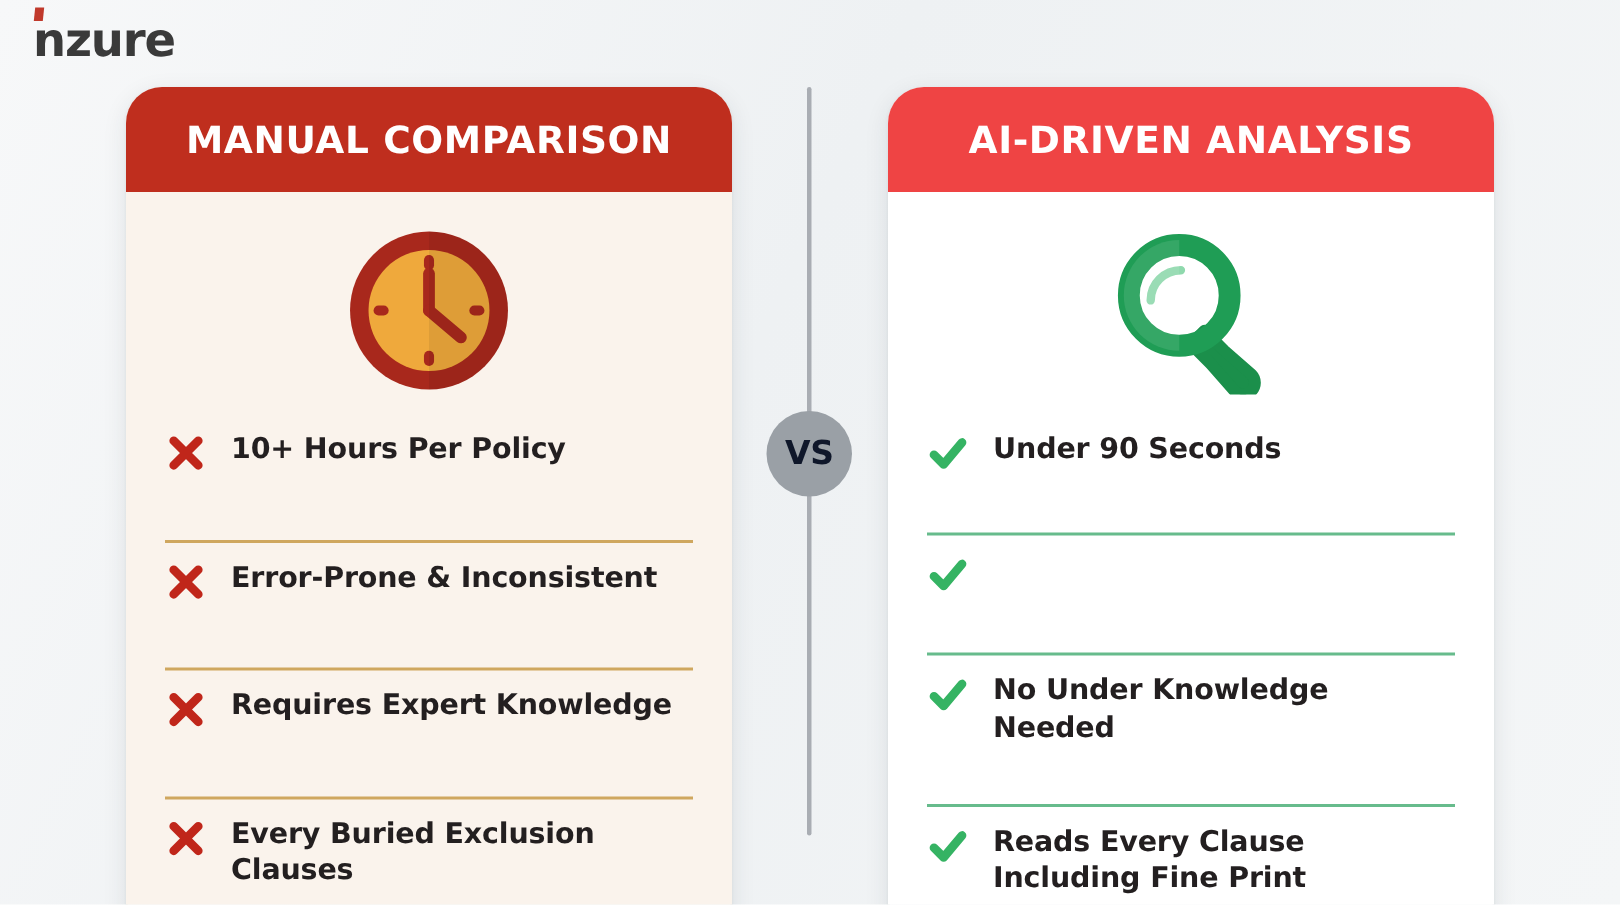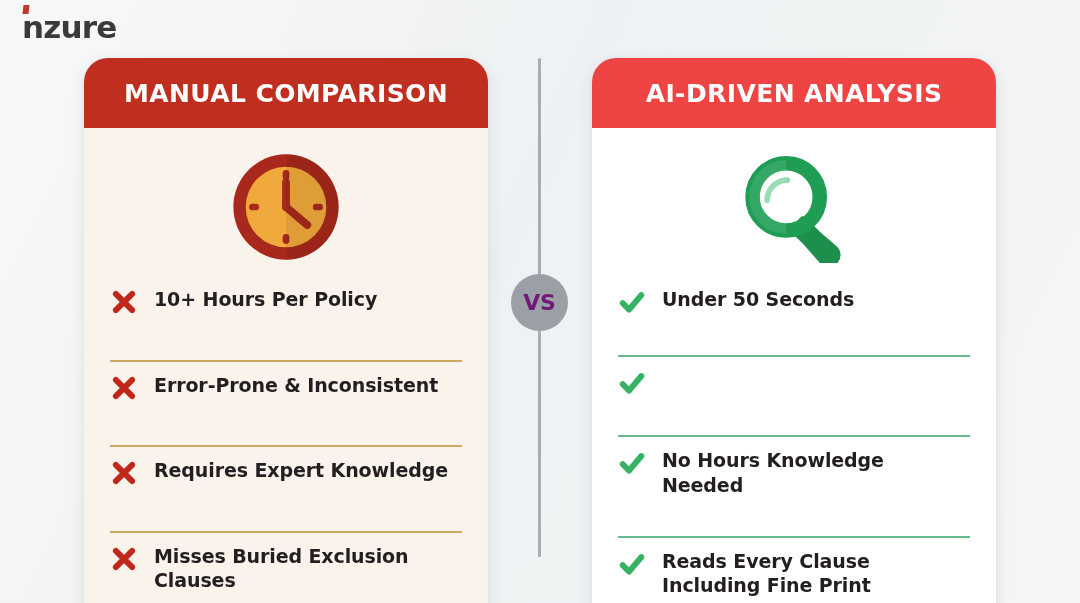--- a/index.html
+++ b/index.html
@@ -154,21 +154,21 @@
     top: 274px;
     width: 57px;
     height: 57px;
     border-radius: 50%;
     background: #9aa0a6;
     display: flex;
     align-items: center;
     justify-content: center;
   }
   .vs-badge-label {
-    color: #701a75;
+    color: #0f172a;
     font-size: 22px;
     font-weight: bold;
     letter-spacing: -0.3px;
     font-family: "DejaVu Sans", sans-serif;
   }
 </style>
 </head>
 <body>
 
 <div class="board">
@@ -214,21 +214,21 @@
         <li class="feature-item">
           <svg class="feature-icon" viewBox="0 0 24 24">
             <path d="M5 5 L19 19 M19 5 L5 19" stroke="#c0261a" stroke-width="5" stroke-linecap="round"></path>
           </svg>
           <span class="feature-text">Requires Expert Knowledge</span>
         </li>
         <li class="feature-item">
           <svg class="feature-icon" viewBox="0 0 24 24">
             <path d="M5 5 L19 19 M19 5 L5 19" stroke="#c0261a" stroke-width="5" stroke-linecap="round"></path>
           </svg>
-          <span class="feature-text">Misses Buried Exclusion Clauses</span>
+          <span class="feature-text">Every Buried Exclusion Clauses</span>
         </li>
       </ul>
     </div>
   </div>
 
   <div class="divider"></div>
   <div class="vs-badge">
     <span class="vs-badge-label">VS</span>
   </div>
 
@@ -245,32 +245,32 @@
           <path d="M26 44 A18 18 0 0 1 44 26" fill="none" stroke="#8fd9ad" stroke-width="5" stroke-linecap="round"></path>
           <path d="M43 8 A33 33 0 0 0 43 74 Z" fill="#ffffff" opacity="0.10"></path>
         </svg>
       </div>
 
       <ul class="feature-list">
         <li class="feature-item">
           <svg class="feature-icon" viewBox="0 0 24 24">
             <path d="M4 13 L9.5 18.5 L20 6" stroke="#35b363" stroke-width="5" stroke-linecap="round" stroke-linejoin="round" fill="none"></path>
           </svg>
-          <span class="feature-text">Under 50 Seconds</span>
-        </li>
-        <li class="feature-item">
-          <svg class="feature-icon" viewBox="0 0 24 24">
-            <path d="M4 13 L9.5 18.5 L20 6" stroke="#35b363" stroke-width="5" stroke-linecap="round" stroke-linejoin="round" fill="none"></path>
-          </svg>
-        </li>
-        <li class="feature-item">
-          <svg class="feature-icon" viewBox="0 0 24 24">
-            <path d="M4 13 L9.5 18.5 L20 6" stroke="#35b363" stroke-width="5" stroke-linecap="round" stroke-linejoin="round" fill="none"></path>
-          </svg>
-          <span class="feature-text">No Hours Knowledge Needed</span>
+          <span class="feature-text">Under 90 Seconds</span>
+        </li>
+        <li class="feature-item">
+          <svg class="feature-icon" viewBox="0 0 24 24">
+            <path d="M4 13 L9.5 18.5 L20 6" stroke="#35b363" stroke-width="5" stroke-linecap="round" stroke-linejoin="round" fill="none"></path>
+          </svg>
+        </li>
+        <li class="feature-item">
+          <svg class="feature-icon" viewBox="0 0 24 24">
+            <path d="M4 13 L9.5 18.5 L20 6" stroke="#35b363" stroke-width="5" stroke-linecap="round" stroke-linejoin="round" fill="none"></path>
+          </svg>
+          <span class="feature-text">No Under Knowledge Needed</span>
         </li>
         <li class="feature-item">
           <svg class="feature-icon" viewBox="0 0 24 24">
             <path d="M4 13 L9.5 18.5 L20 6" stroke="#35b363" stroke-width="5" stroke-linecap="round" stroke-linejoin="round" fill="none"></path>
           </svg>
           <span class="feature-text">Reads Every Clause Including Fine Print</span>
         </li>
       </ul>
     </div>
   </div>

